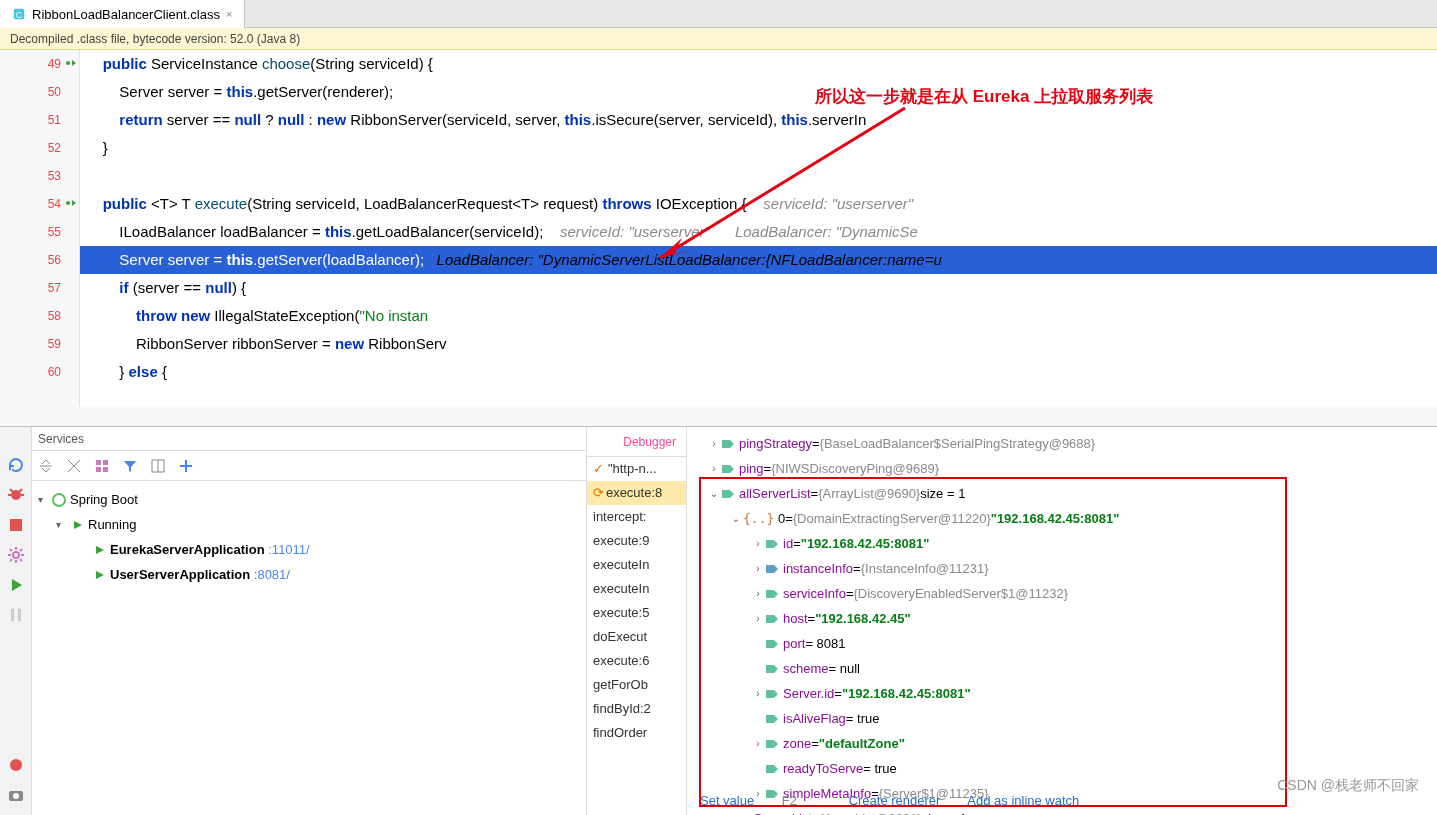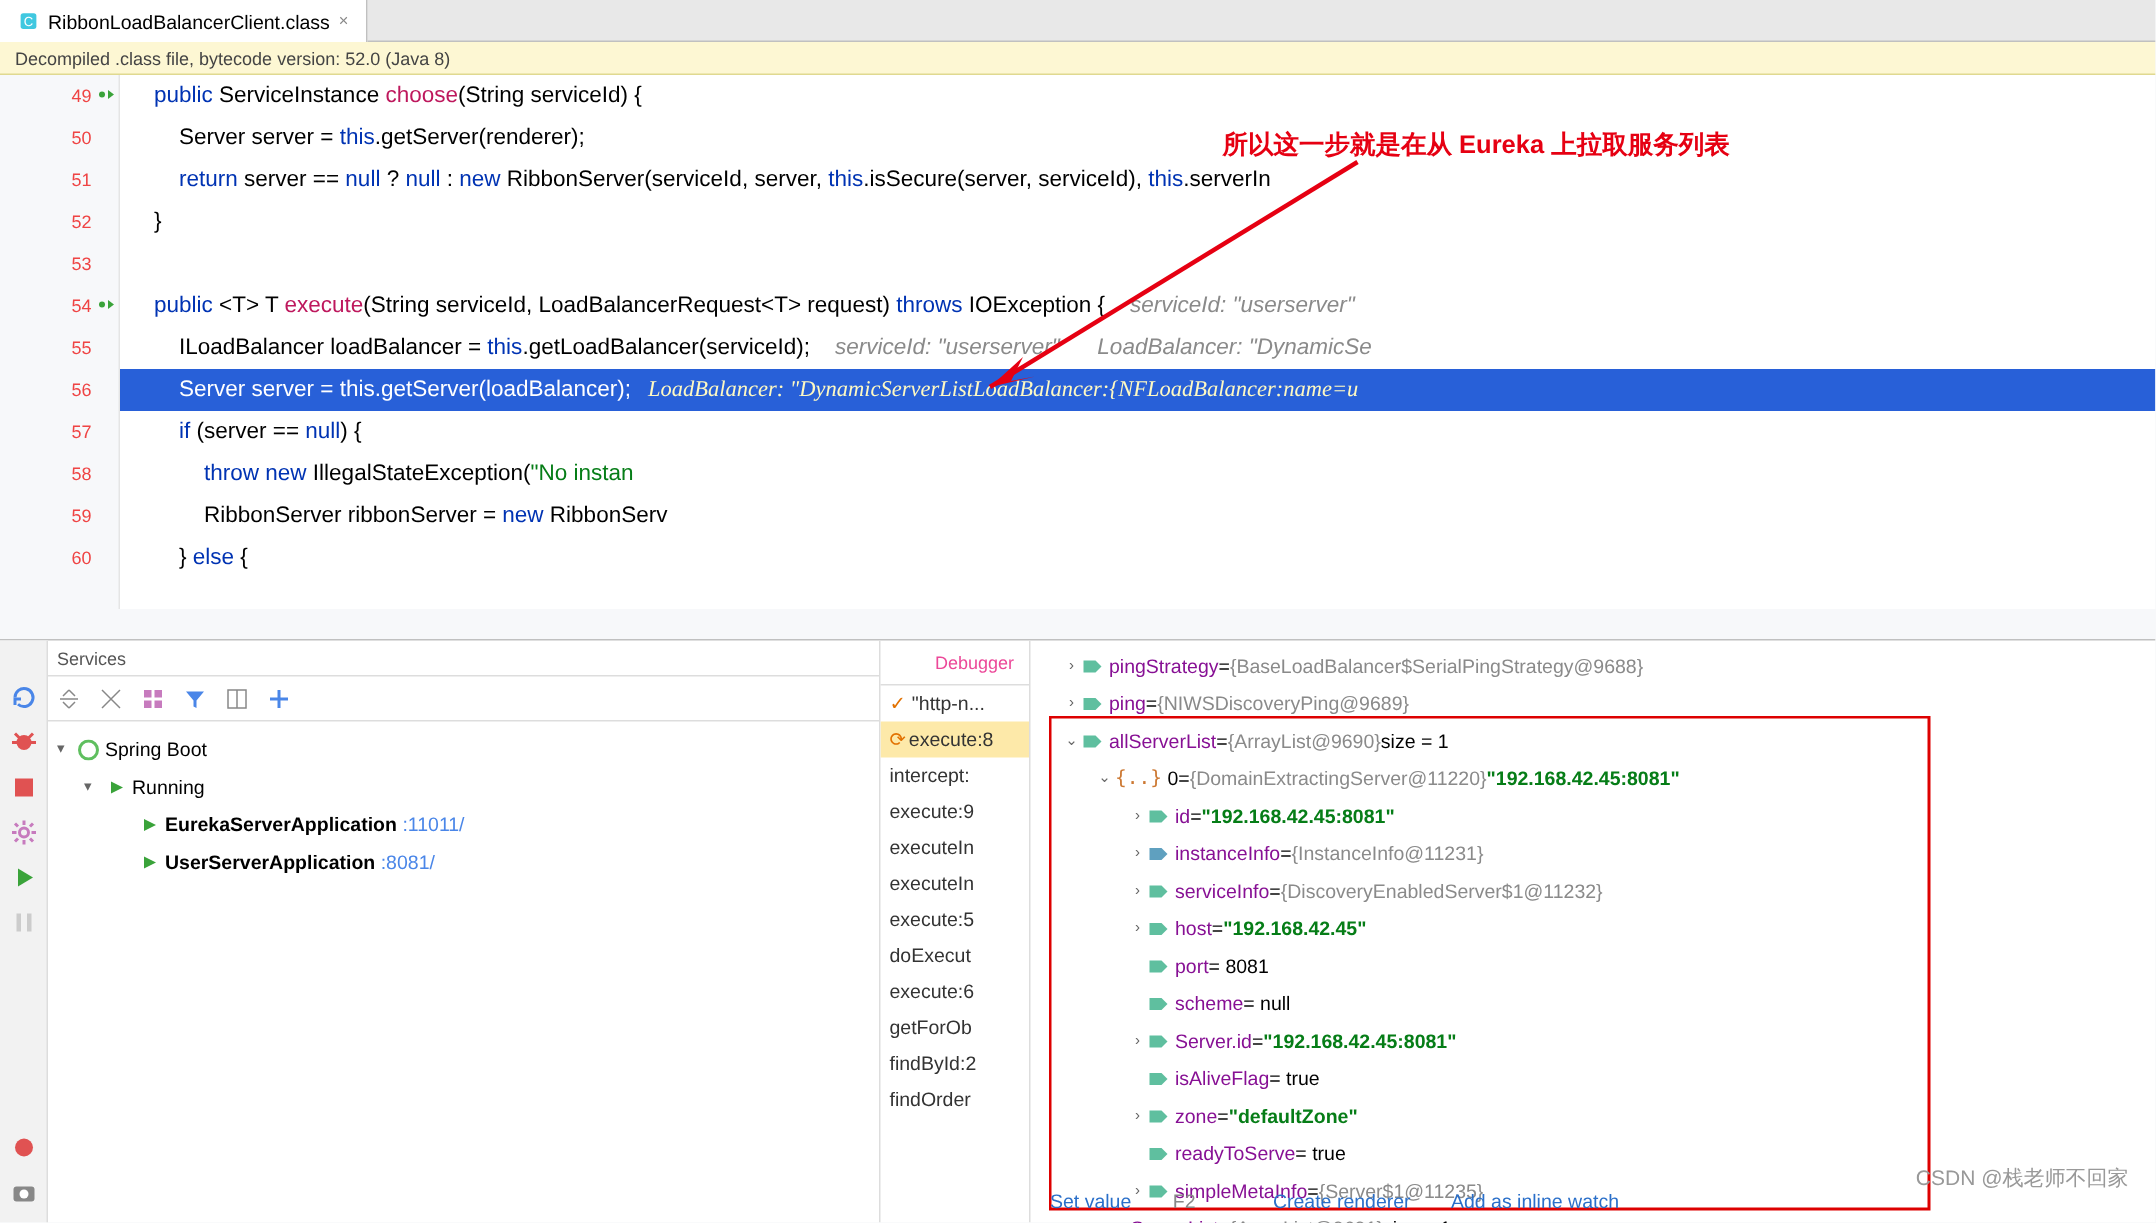--- a/index.html
+++ b/index.html
@@ -18,25 +18,25 @@
 .code-area { position:relative; height:356px; overflow:hidden; background:#fff; font-family:Consolas,monospace; font-size:15px; }
 .gutter { position:absolute; left:0; top:0; width:80px; height:100%; background:#f7f8fa; border-right:1px solid #e5e5e5; }
 .gutter-line { height:28px; line-height:28px; text-align:right; padding-right:18px; color:#ef4444; font-size:12px; position:relative; }
 .gutter-mark { position:absolute; right:2px; top:7px; width:12px; height:12px; }
 
 .code-lines { position:absolute; left:80px; top:0; right:0; font-family:Consolas,monospace; }
 .code-line { height:28px; line-height:28px; white-space:pre; padding-left:6px; }
 .line-hl { background:#2860d8; color:#fff; }
 .line-hl .kw,.line-hl .cm,.line-hl .str { color:#fff; }
 
-.kw { color:#0033b3; font-weight:normal; }
-.mth { color:#be185d; }
+.kw { color:#0033b3; font-weight:bold; }
+.mth { color:#0c4a6e; }
 .str { color:#067d17; }
 .inline-hint { color:#8a8a8a; font-style:italic; }
-.hl-hint { color:#fef9c3; font-style:italic;font-family:Liberation Serif, serif; }
+.hl-hint { color:#000000; font-style:italic; }
 
 
 .annot { position:absolute; left:815px; top:35px; color:#e60012; font-size:17px; font-weight:bold; white-space:nowrap; }
 .arrow { position:absolute; left:640px; top:50px; width:280px; height:180px; pointer-events:none; }
 
 
 .bottom { position:absolute; top:426px; left:0; right:0; bottom:0; display:flex; border-top:1px solid #c0c0c0; background:#fff; }
 
 .left-tools { width:32px; height:100%; background:#f2f2f2; border-right:1px solid #ddd; display:flex; flex-direction:column; align-items:center; padding-top:28px; gap:10px; }
 .tool-btn { width:20px; height:20px; cursor:pointer; }

